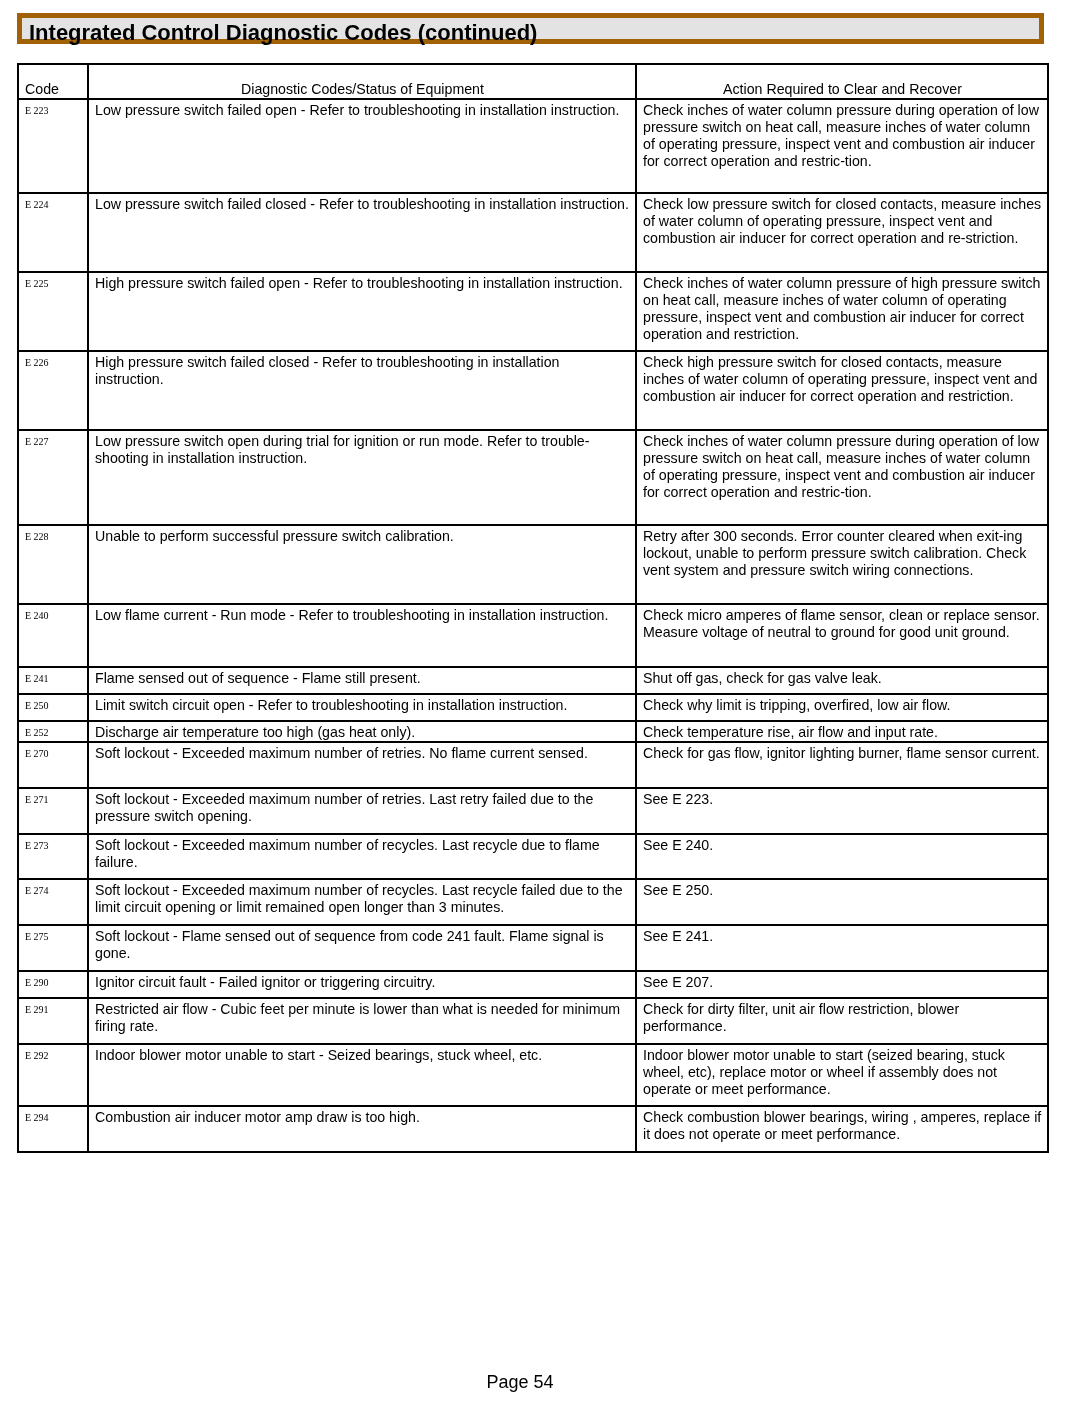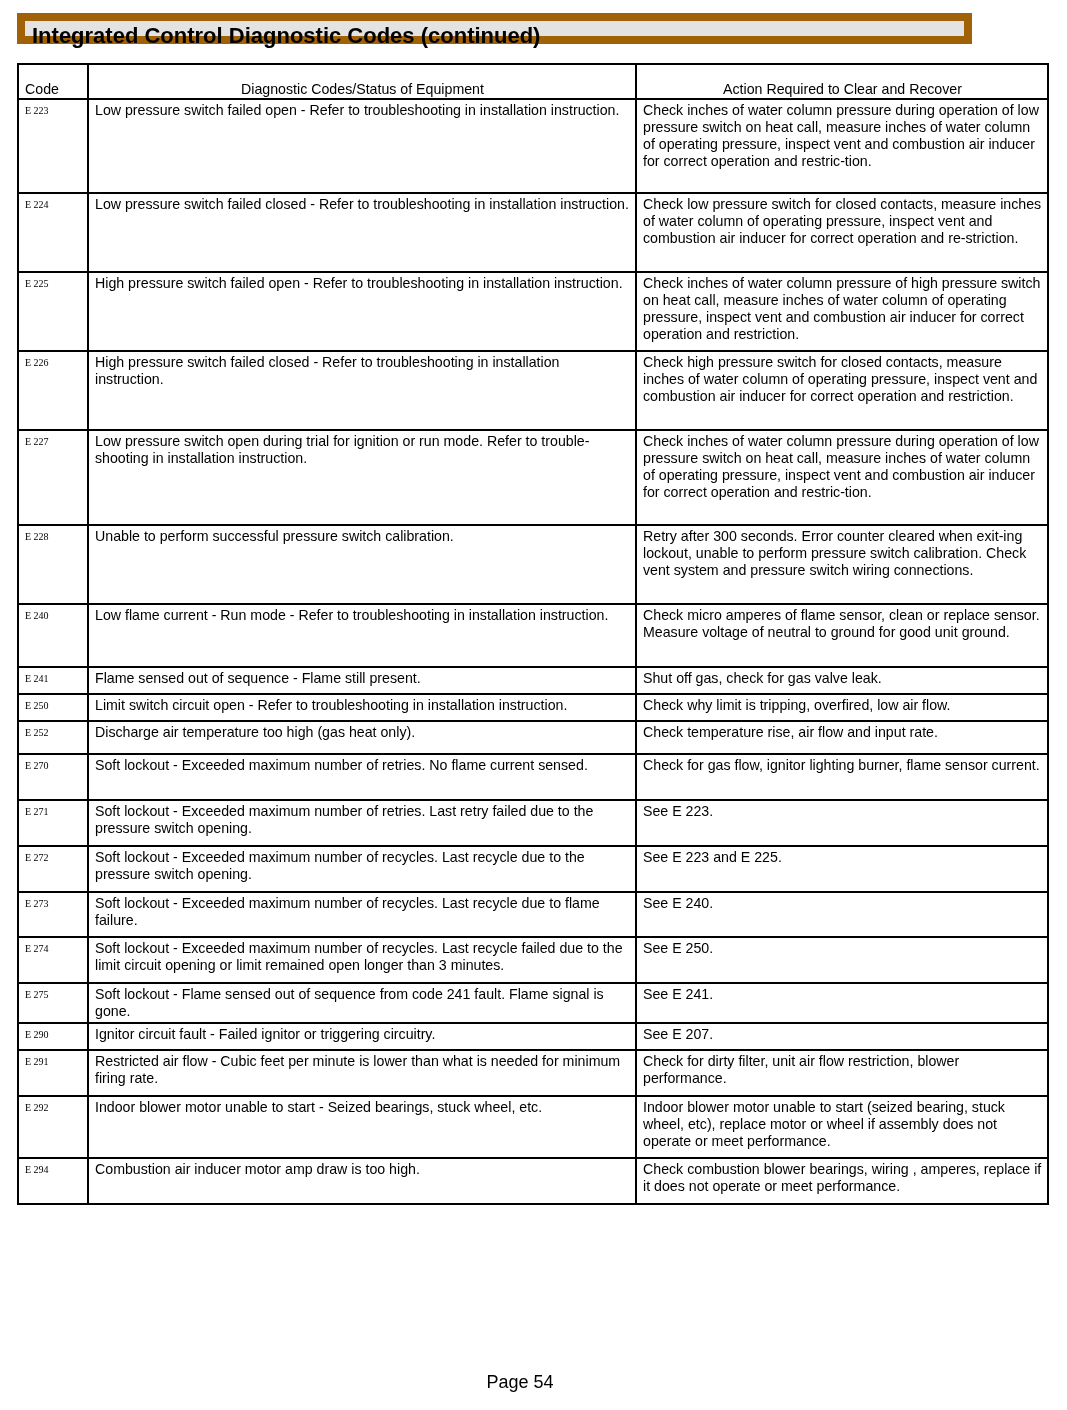--- a/index.html
+++ b/index.html
@@ -1,19 +1,19 @@
 <!DOCTYPE html>
 <html><head>
 <meta charset="utf-8">
 <style>
   html, body { margin: 0; padding: 0; background: #ffffff; }
   body { width: 1067px; height: 1410px; position: relative; font-family: "Liberation Sans", sans-serif; color: #000; }
   .title-box {
-    position: absolute; left: 17px; top: 13px; width: 955px; height: 31px;
-    background: #e3e3e3; border: 8px solid #a16207; box-sizing: border-box;
+    position: absolute; left: 17px; top: 13px; width: 1027px; height: 31px;
+    background: #e3e3e3; border: 5px solid #a16207; box-sizing: border-box;
   }
   .title-box span {
     position: absolute; left: 7px; top: 1px; font-size: 22px; font-weight: bold; line-height: 27px;
   }
   table.codes {
     position: absolute; left: 17px; top: 63px; width: 1030px;
     border-collapse: collapse; table-layout: fixed;
   }
   table.codes td, table.codes th {
     border: 2px solid #000; vertical-align: top; padding: 2px 5px 0 6px;
@@ -88,51 +88,46 @@
       <tr style="height: 27px;">
         <td class="code">E 241</td>
         <td>Flame sensed out of sequence - Flame still present.</td>
         <td>Shut off gas, check for gas valve leak.</td>
       </tr>
       <tr style="height: 27px;">
         <td class="code">E 250</td>
         <td>Limit switch circuit open - Refer to troubleshooting in installation instruction.</td>
         <td>Check why limit is tripping, overfired, low air flow.</td>
       </tr>
-      <tr style="height: 33px; margin-left: 23px;">
+      <tr style="height: 21px; margin-left: 23px;">
         <td class="code">E 252</td>
         <td>Discharge air temperature too high (gas heat only).</td>
         <td>Check temperature rise, air flow and input rate.</td>
       </tr>
       <tr style="height: 46px;">
         <td class="code">E 270</td>
         <td>Soft lockout - Exceeded maximum number of retries. No flame current sensed.</td>
         <td>Check for gas flow, ignitor lighting burner, flame sensor current.</td>
       </tr>
       <tr style="height: 46px;">
         <td class="code">E 271</td>
         <td>Soft lockout - Exceeded maximum number of retries. Last retry failed due to the pressure switch opening.</td>
         <td>See E 223.</td>
       </tr>
-      <tr style="height: 46px;">
-        <td class="code">E 272</td>
-        <td>Soft lockout - Exceeded maximum number of recycles. Last recycle due to the pressure switch opening.</td>
-        <td>See E 223 and E 225.</td>
-      </tr>
       <tr style="height: 45px;">
         <td class="code">E 273</td>
         <td>Soft lockout - Exceeded maximum number of recycles. Last recycle due to flame failure.</td>
         <td>See E 240.</td>
       </tr>
       <tr style="height: 46px;">
         <td class="code">E 274</td>
         <td>Soft lockout - Exceeded maximum number of recycles. Last recycle failed  due to the limit circuit opening or limit remained open longer than 3 minutes.</td>
         <td>See E 250.</td>
       </tr>
-      <tr style="height: 40px;">
+      <tr style="height: 46px;">
         <td class="code">E 275</td>
         <td>Soft lockout - Flame sensed out of sequence from code 241 fault. Flame signal is gone.</td>
         <td>See E 241.</td>
       </tr>
       <tr style="height: 27px;">
         <td class="code">E 290</td>
         <td>Ignitor circuit fault - Failed ignitor or triggering circuitry.</td>
         <td>See E 207.</td>
       </tr>
       <tr style="height: 46px;">

